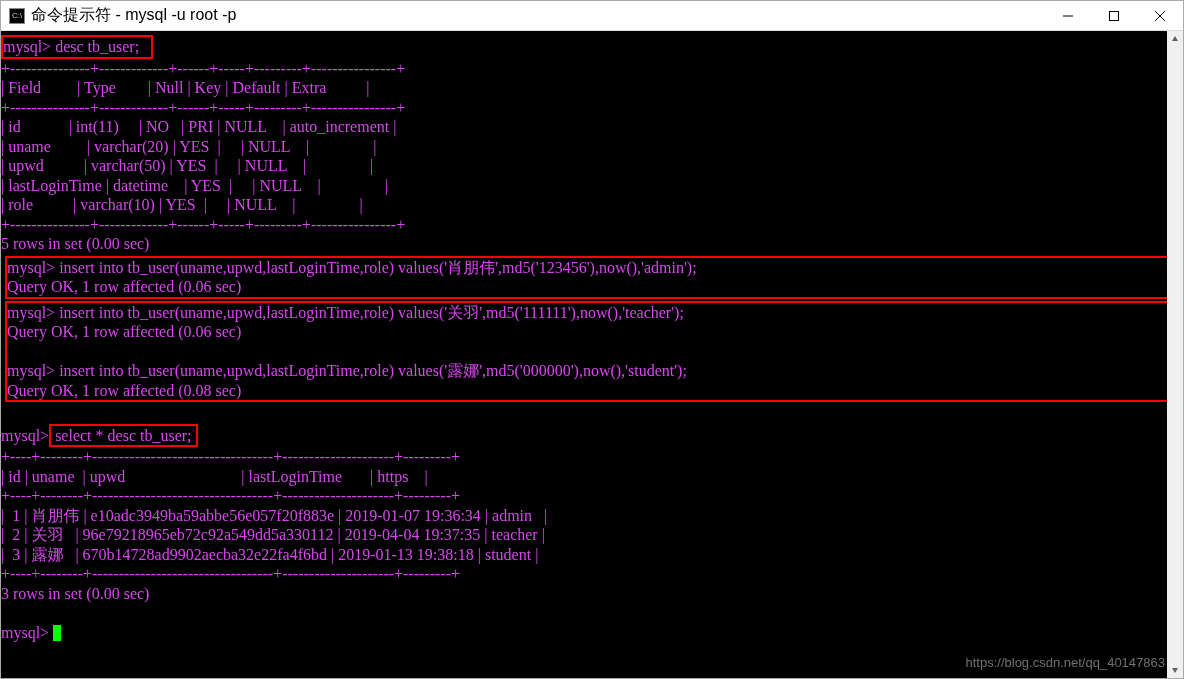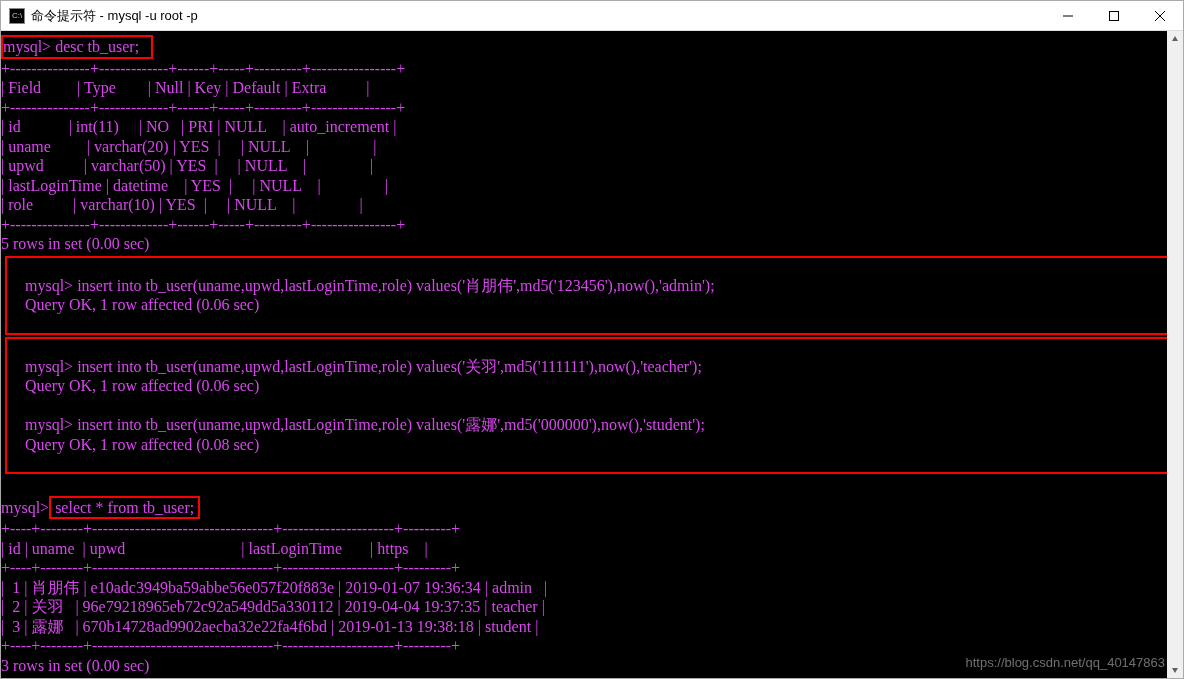--- a/index.html
+++ b/index.html
@@ -1,27 +1,27 @@
 <!DOCTYPE html>
 <html><head>
 <meta charset="utf-8">
 <style>
 * { margin: 0; padding: 0; box-sizing: border-box; }
 body { background: #fff; font-family: "Consolas", "SimSun", monospace; }
 .window { width: 1184px; height: 679px; border: 1px solid #aaa; background: #000; position: relative; overflow: hidden; }
 .titlebar { height: 30px; background: #fff; display: flex; align-items: center; padding: 0 0 0 8px; border-bottom: 1px solid #ddd; }
 .titlebar-icon { width: 16px; height: 16px; background: #000; border: 1px solid #888; display: flex; align-items: center; justify-content: center; margin-right: 6px; }
 .titlebar-icon span { color: #ccc; font-size: 8px; font-family: Arial; }
-.titlebar-title { font-size: 13px; color: #000; font-family: "SimSun", sans-serif; }
+.titlebar-title { font-size: 16px; color: #000; font-family: "SimSun", sans-serif; }
 .titlebar-controls { margin-left: auto; display: flex; height: 100%; }
 .titlebar-btn { width: 46px; height: 100%; display: flex; align-items: center; justify-content: center; font-size: 14px; color: #000; }
 .titlebar-btn svg { width: 10px; height: 10px; stroke: #000; stroke-width: 1; fill: none; }
 .terminal { padding: 0; color: #d946ef; font-size: 16px; line-height: 19.5px; font-family: Liberation Serif, serif; white-space: pre; margin-top: 4px; }
 .highlight-red { border: 2px solid #ff0000; display: inline-block; padding: 0; }
-.highlight-box { border: 2px solid #ff0000; margin: 2px 4px; padding: 18px; }
+.highlight-box { border: 2px solid #ff0000; margin: 2px 4px; padding: 0; }
 .scrollbar-v { position: absolute; right: 0; top: 30px; bottom: 0; width: 16px; background: #f0f0f0; }
 .scrollbar-btn { width: 16px; height: 16px; background: #f0f0f0; display: flex; align-items: center; justify-content: center; }
 .scrollbar-btn svg { width: 8px; height: 8px; fill: #606060; }
 .watermark { position: absolute; right: 18px; bottom: 8px; color: rgba(200,200,200,0.55); font-size: 13px; font-family: Liberation Sans, sans-serif; }
 .cursor { display: inline-block; width: 8px; height: 16px; background: #00ff00; vertical-align: middle; margin-bottom: 2px; }
 </style>
 </head>
 <body>
 
 <div class="window">
@@ -61,21 +61,21 @@
 <span>| lastLoginTime | datetime    | YES  |     | NULL    |                |</span>
 <span>| role          | varchar(10) | YES  |     | NULL    |                |</span>
 <span>+---------------+-------------+------+-----+---------+----------------+</span>
 <span>5 rows in set (0.00 sec)</span>
 <div class="highlight-box"><span>mysql&gt; insert into tb_user(uname,upwd,lastLoginTime,role) values('肖朋伟',md5('123456'),now(),'admin');</span>
 <span>Query OK, 1 row affected (0.06 sec)</span></div><div class="highlight-box"><span>mysql&gt; insert into tb_user(uname,upwd,lastLoginTime,role) values('关羽',md5('111111'),now(),'teacher');</span>
 <span>Query OK, 1 row affected (0.06 sec)</span>
 
 <span>mysql&gt; insert into tb_user(uname,upwd,lastLoginTime,role) values('露娜',md5('000000'),now(),'student');</span>
 <span>Query OK, 1 row affected (0.08 sec)</span></div>
-<span>mysql&gt;</span><span class="highlight-red"><span> select * from tb_user;</span> </span>
+<span>mysql&gt;</span><span class="highlight-red"><span> select * desc tb_user;</span> </span>
 <span>+----+--------+----------------------------------+---------------------+---------+</span>
 <span>| id | uname  | upwd                             | lastLoginTime       | https    |</span>
 <span>+----+--------+----------------------------------+---------------------+---------+</span>
 <span>|  1 | 肖朋伟 | e10adc3949ba59abbe56e057f20f883e | 2019-01-07 19:36:34 | admin   |</span>
 <span>|  2 | 关羽   | 96e79218965eb72c92a549dd5a330112 | 2019-04-04 19:37:35 | teacher |</span>
 <span>|  3 | 露娜   | 670b14728ad9902aecba32e22fa4f6bd | 2019-01-13 19:38:18 | student |</span>
 <span>+----+--------+----------------------------------+---------------------+---------+</span>
 <span>3 rows in set (0.00 sec)</span>
 
 <span>mysql&gt;</span> <span class="cursor"></span></div>

